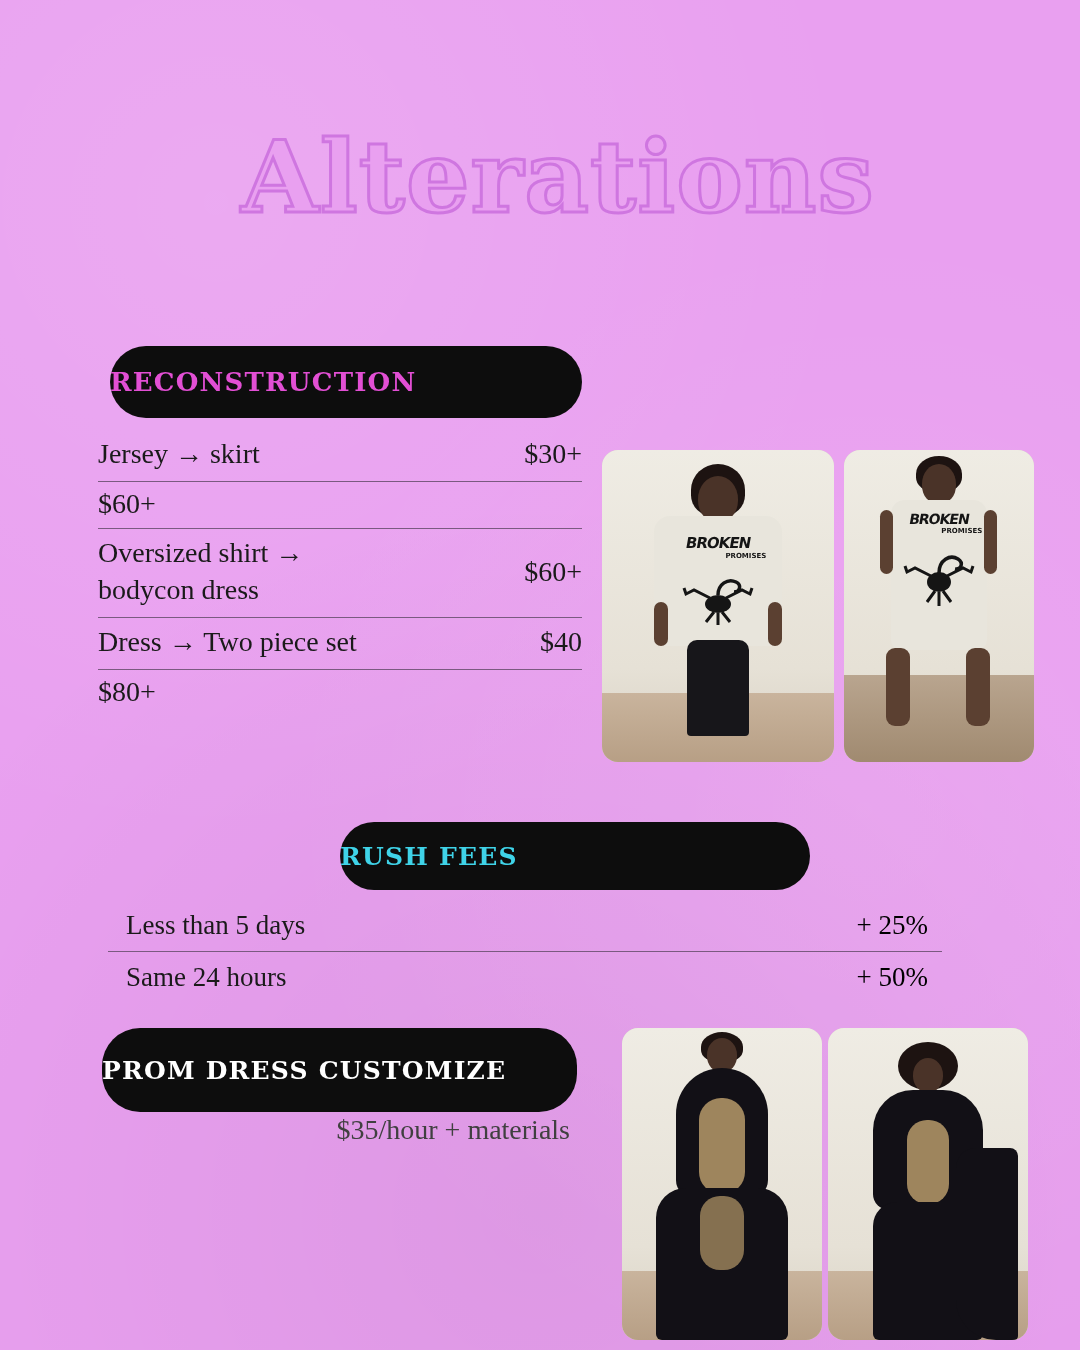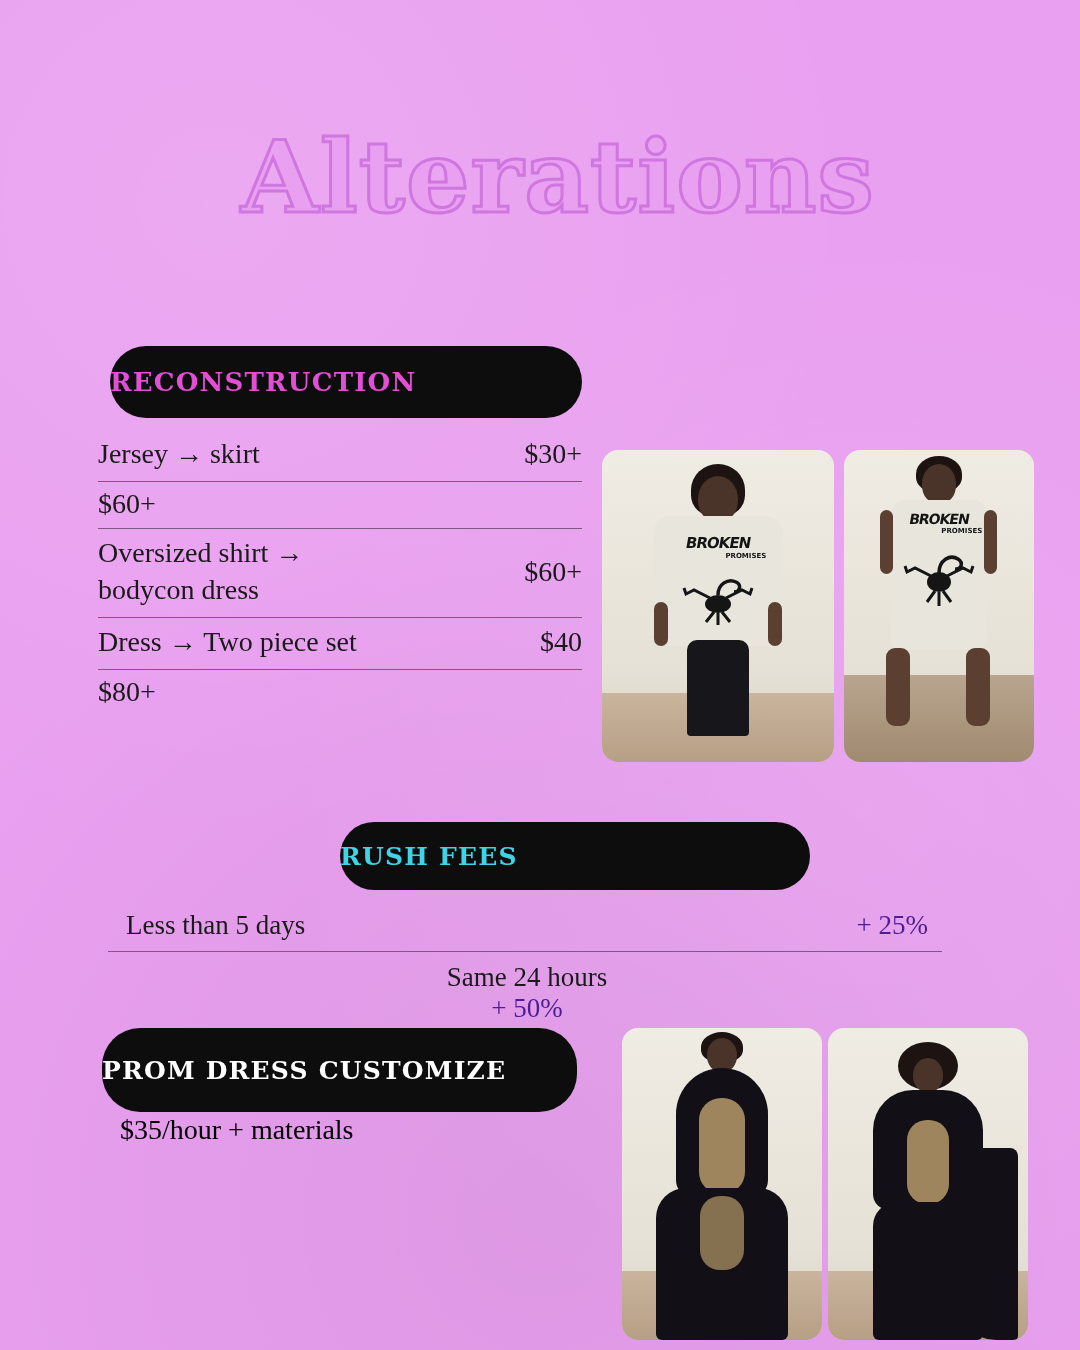--- a/index.html
+++ b/index.html
@@ -81,31 +81,31 @@
     position:absolute;
     left:108px; top:900px; width:834px;
   }
   .rush-row {
     display:flex;
     align-items:center;
     justify-content:space-between;
     border-bottom:1.5px solid #7a5a80;
     padding:10px 14px 10px 18px;
   }
-  .rush-row:last-child { border-bottom:none;flex-direction:column; }
+  .rush-row:last-child { border-bottom:none; }
   .rush-label { font-size:27px; color:#1a1a1a; }
-  .rush-value { font-size:27px; color:#4c1d95; }
+  .rush-value { font-size:27px; color:#000000; }
 
   .prom-note {
     position:absolute;
     left:120px; top:1114px;
     width:450px;
-    text-align:left;
+    text-align:right;
     font-size:28px;
-    color:#000000;
+    color:#404040;
   }
 
   
   .photo {
     position:absolute;
     border-radius:16px;
     overflow:hidden;
     background:#cfcabf;
   }
   #photo-before { left:602px; top:450px; width:232px; height:312px; }

